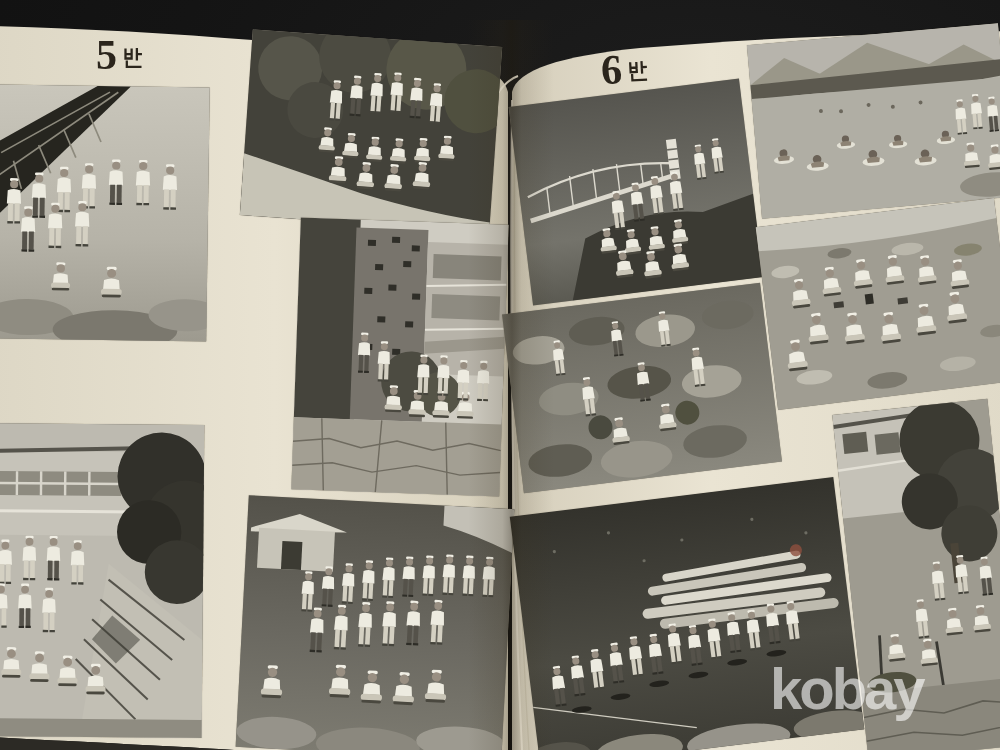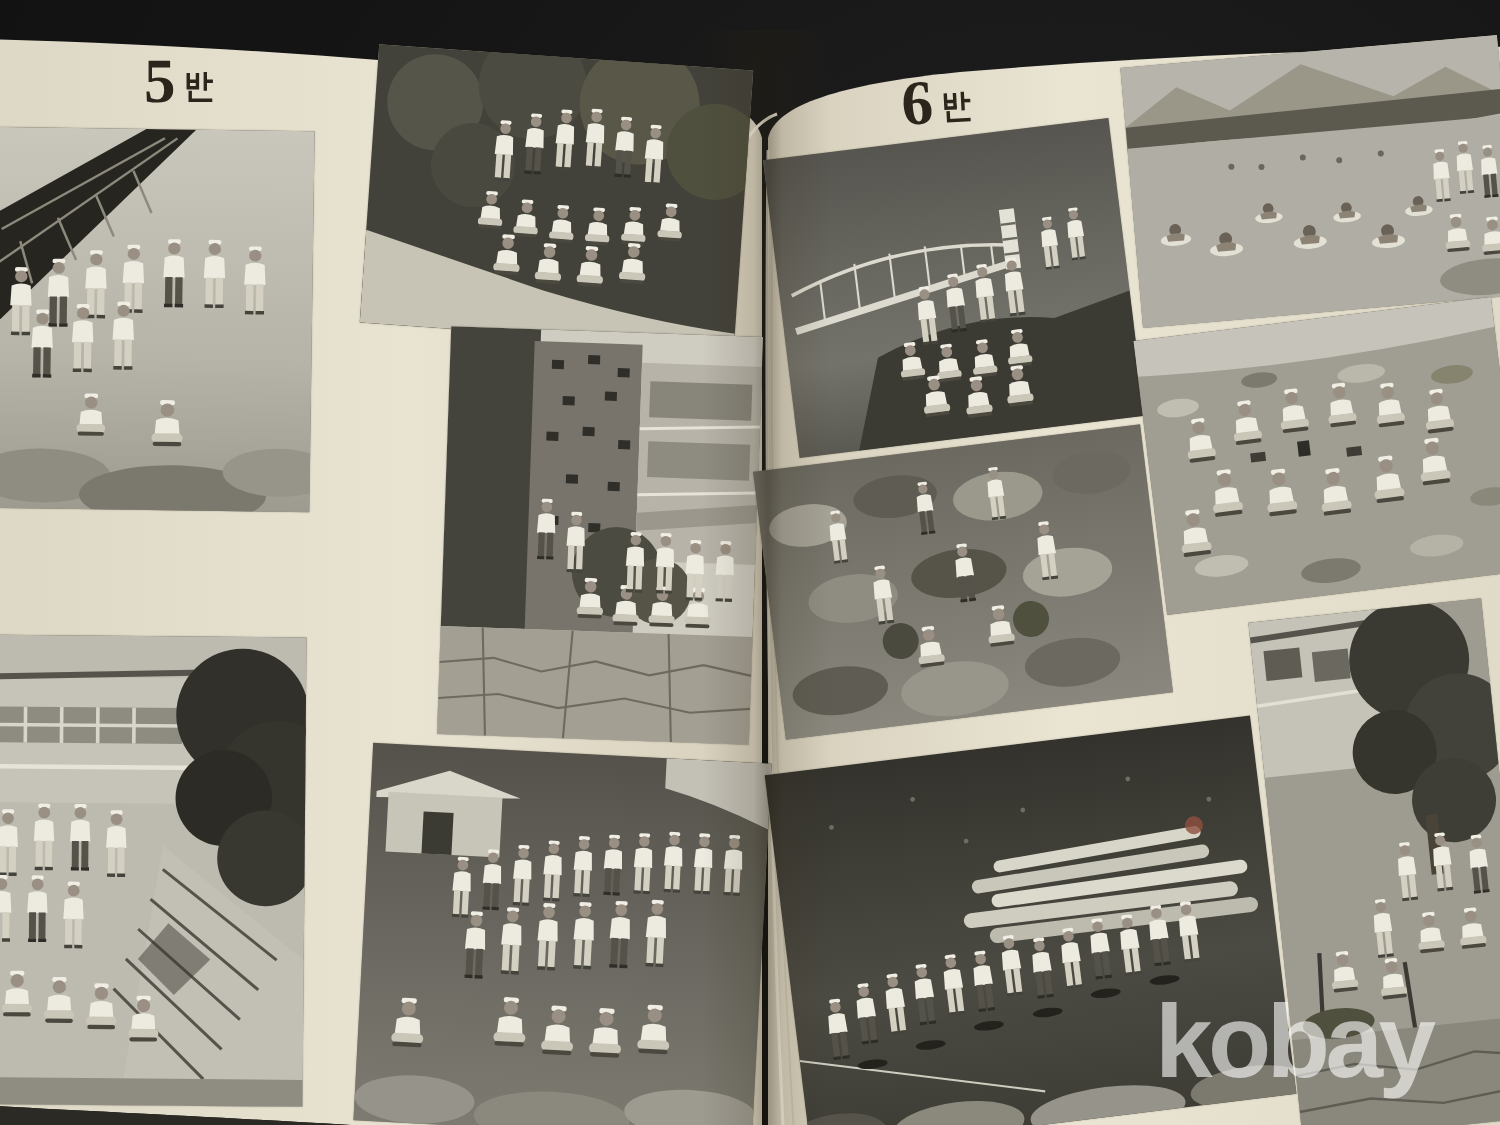--- a/index.html
+++ b/index.html
@@ -13,21 +13,21 @@
   .class-title{position:absolute;z-index:3;display:flex;align-items:flex-end;gap:5px;
     color:#2b251c;}
   .class-title .num{font-family:"Liberation Serif", serif;font-weight:700;
     font-size:42px;line-height:0.72;}
   .class-title .ban{display:block;margin-bottom:1px;}
   .sr{position:absolute;width:1px;height:1px;overflow:hidden;clip:rect(0 0 0 0);white-space:nowrap;}
   .gutter-shade{position:absolute;left:468px;top:20px;width:86px;height:730px;z-index:4;pointer-events:none;
     background:linear-gradient(90deg, rgba(54,44,22,0) 0%, rgba(54,44,22,0.16) 40%,
       rgba(38,30,14,0.34) 51%, rgba(54,44,22,0.14) 62%, rgba(54,44,22,0) 100%);}
   .watermark{position:absolute;left:770px;top:660px;z-index:6;pointer-events:none;
-    font-weight:700;font-size:69px;letter-spacing:-3px;line-height:1;
+    font-weight:700;font-size:58px;letter-spacing:-3px;line-height:1;
     color:rgba(255,255,255,0.6);white-space:nowrap;}
 </style>
 </head>
 <body>
 
 <div class="stage">
 
   <svg width="0" height="0" style="position:absolute" aria-hidden="true">
     <defs>
       <symbol id="fg-s" viewBox="0 0 10 26">

